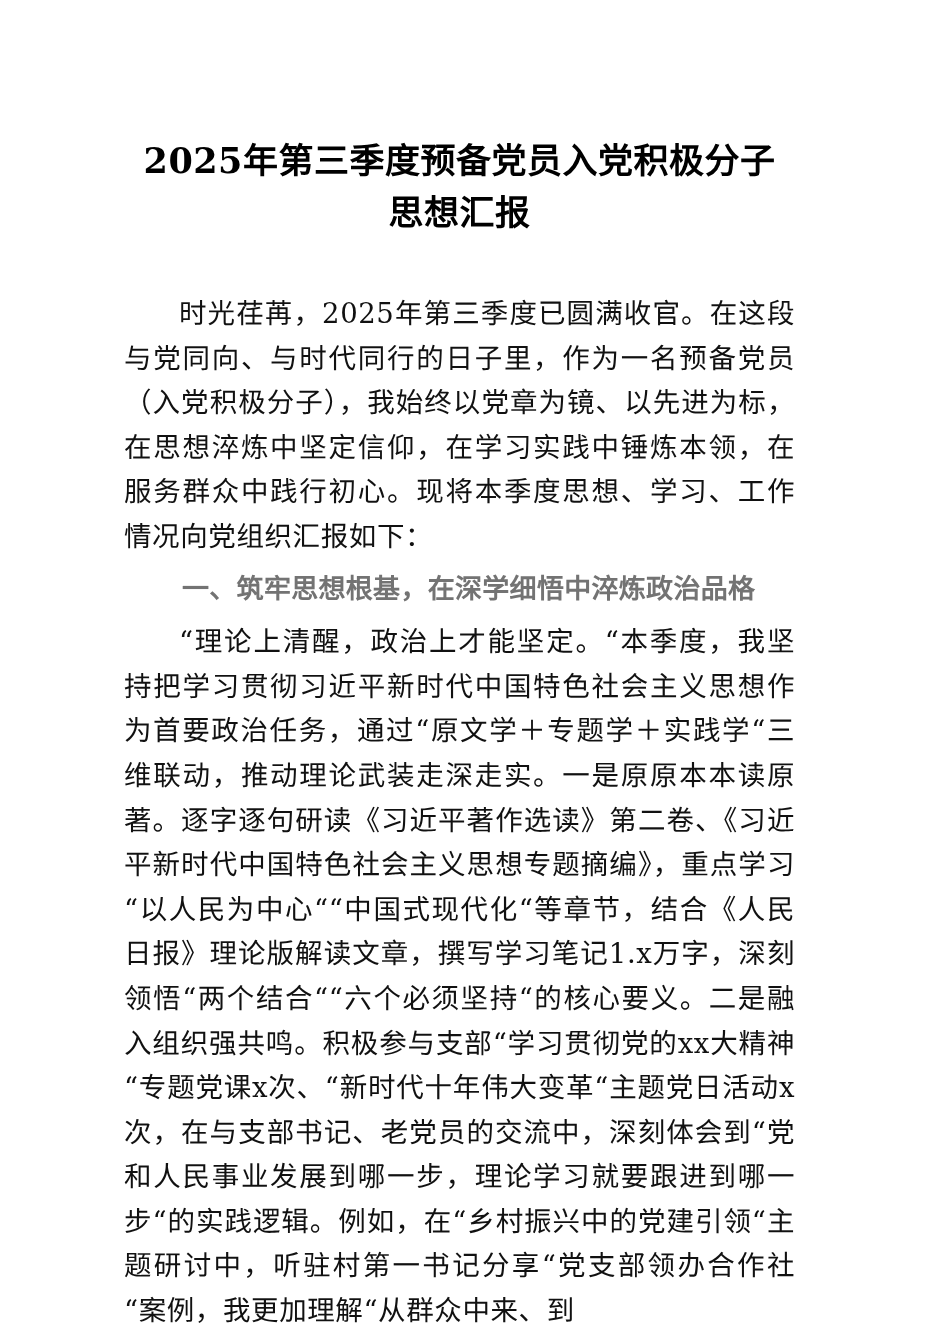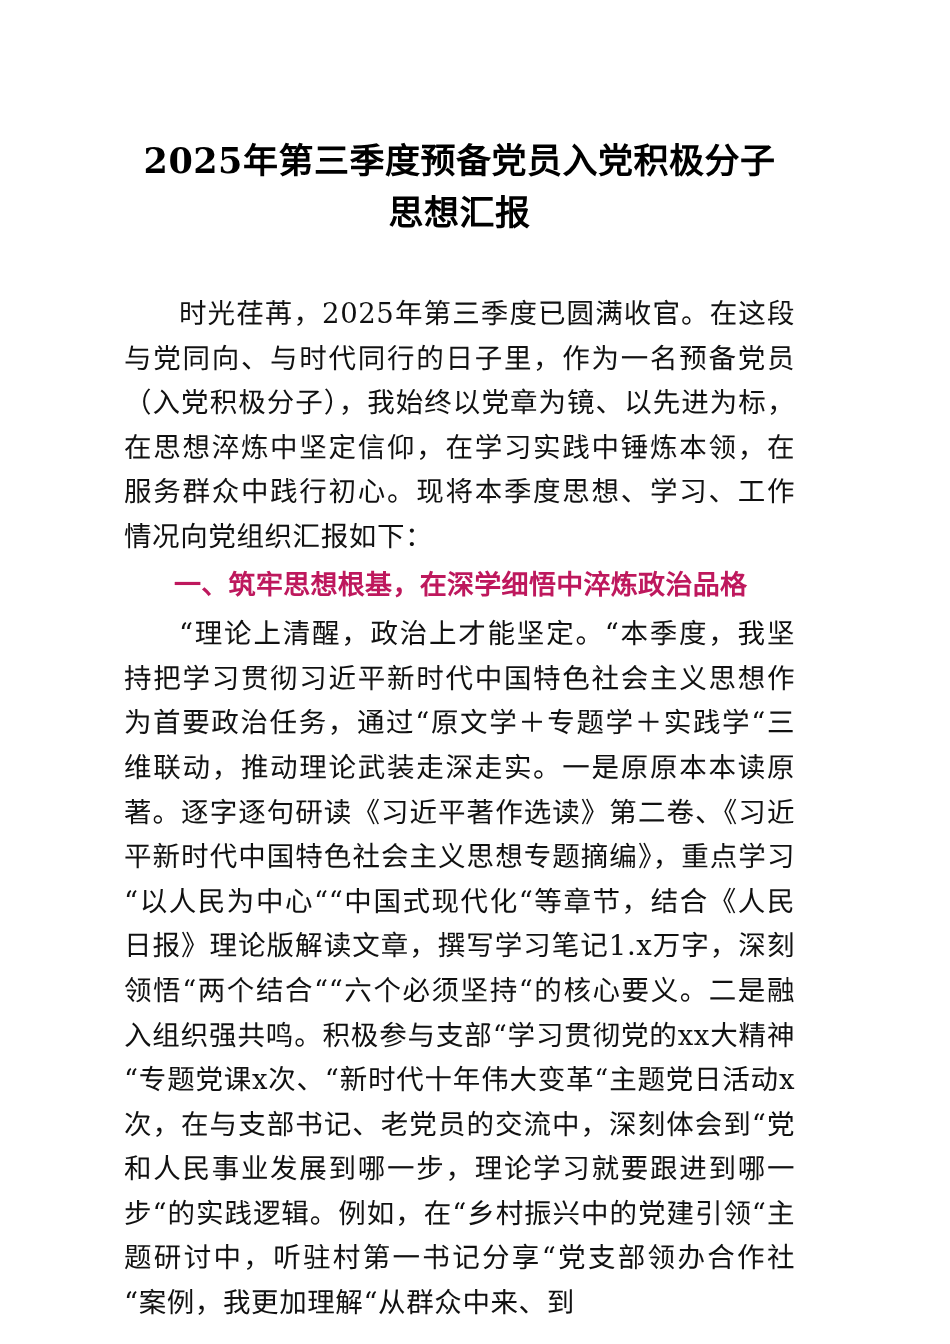--- a/index.html
+++ b/index.html
@@ -50,28 +50,28 @@
     text-align: justify;
     text-align-last: left;
     text-justify: inter-character;
     letter-spacing: 0.6px;
     color: #111111;
     word-break: break-all;
     text-indent: 2em;
   }
 
   .section-heading {
-    margin: 0;
+    margin: 8px;
     font-family: Liberation Sans, sans-serif;
     font-weight: 700;
     font-size: 27px;
     line-height: 44.6px;
     letter-spacing: 0.3px;
     text-indent: 2em;
-    color: #be185d;
+    color: #737373;
     text-align: left;
   }
 </style>
 </head>
 <body>
 
 <div class="page">
 
   <h1 class="doc-title">2025年第三季度预备党员入党积极分子思想汇报</h1>
 

